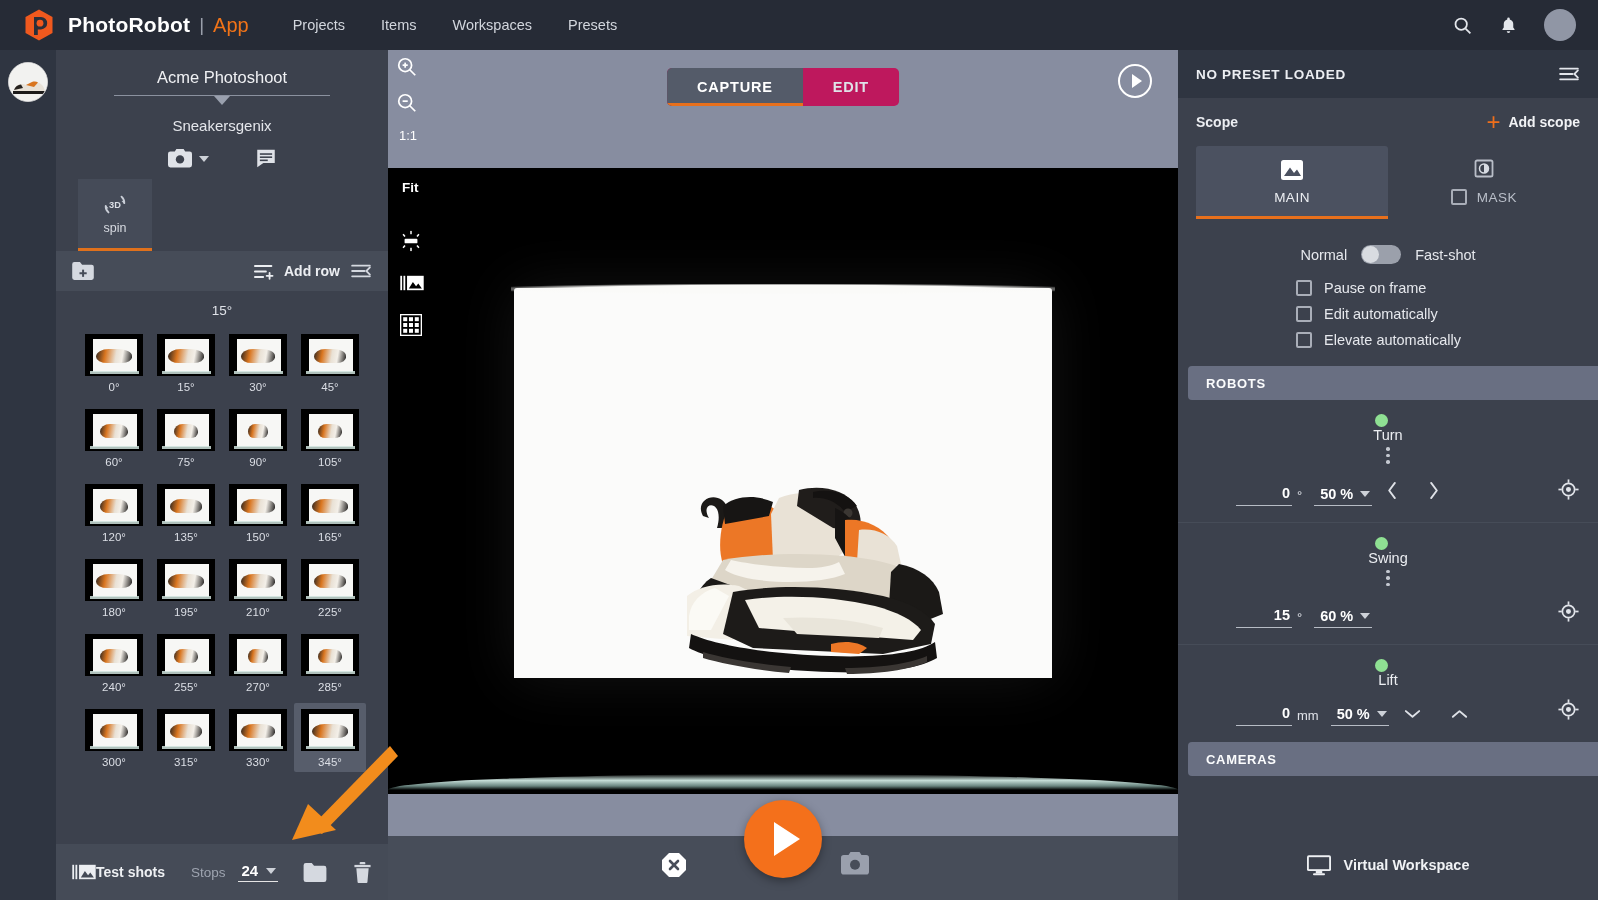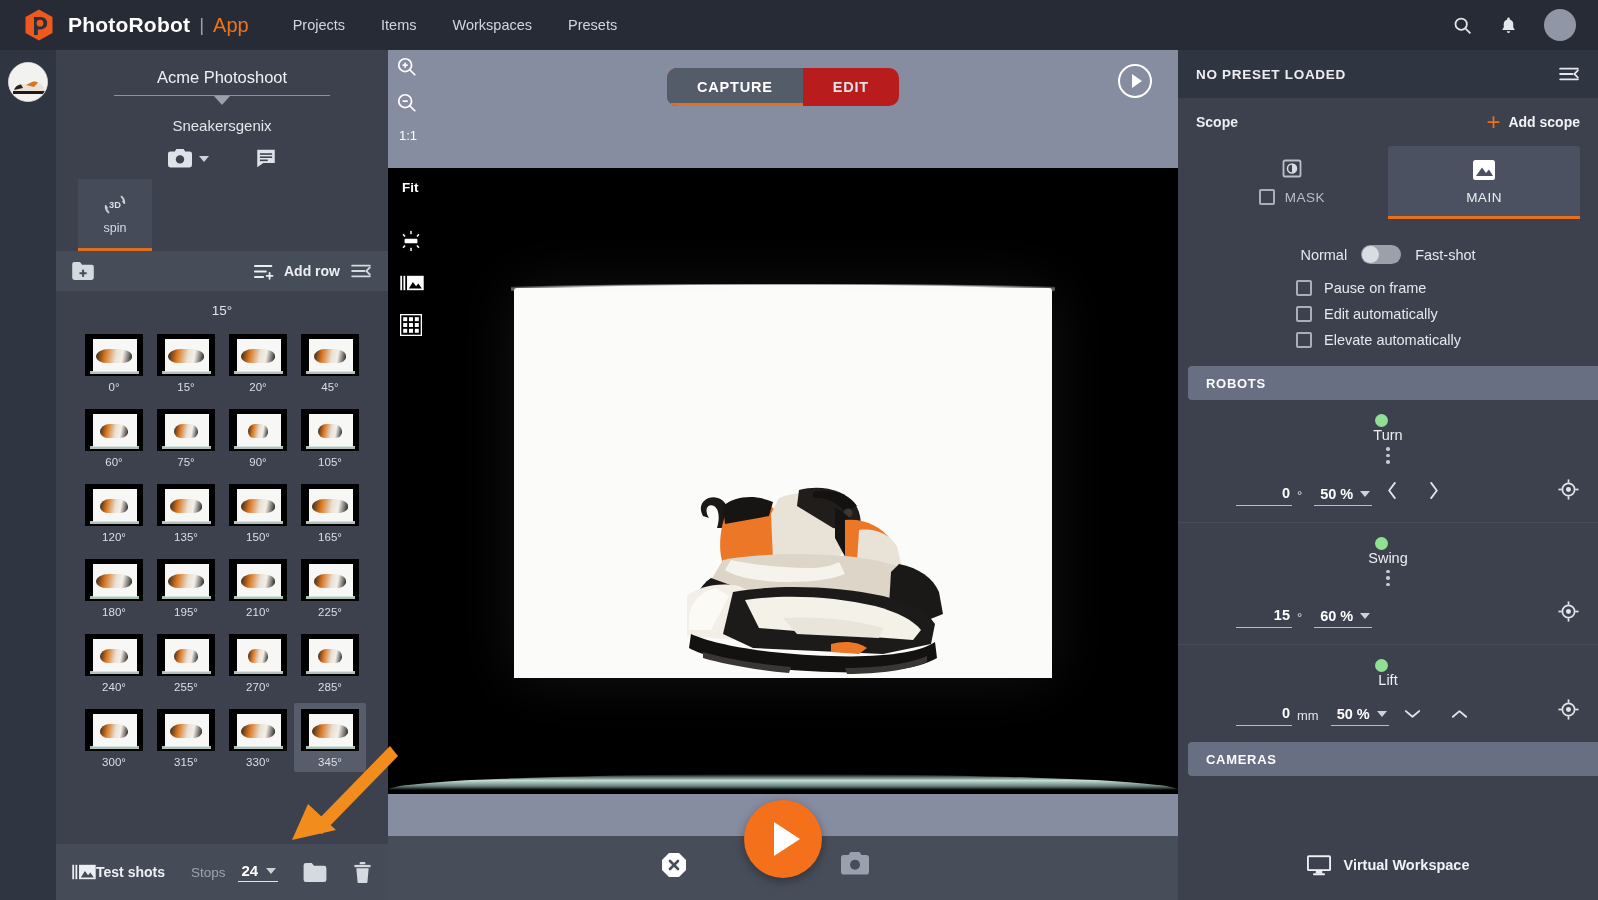--- a/index.html
+++ b/index.html
@@ -97,21 +97,21 @@
   .stops-val { font-size: 15px; font-weight: bold; color: #fff; }
 
   
   .center { flex: 1; display: flex; flex-direction: column; min-width: 0; background: #000; position: relative; }
   .viewtop { height: 118px; background: #878da0; flex: none; position: relative; }
   .zoomcol { position: absolute; left: 8px; top: 6px; display: flex; flex-direction: column; gap: 10px; align-items: center; }
   .zoomcol .zb { cursor: pointer; }
   .ratio { font-size: 13px; color: #fff; padding-left: 2px; }
   .tabs {
     position: absolute; left: 50%; top: 18px; transform: translateX(-50%);
-    display: flex; background: #b91c1c; border-radius: 10px; overflow: hidden;
+    display: flex; background: #be185d; border-radius: 5px; overflow: hidden;
   }
   .tab { padding: 11px 30px 11px; font-size: 14.5px; font-weight: bold; letter-spacing: .8px; color: #dfe2e8; cursor: pointer; }
   .tab.active { background: #545b69; color: #fff; box-shadow: inset 0 -3px 0 #e8701c; }
   .play-circle {
     position: absolute; right: 26px; top: 14px; width: 34px; height: 34px; border-radius: 50%;
     border: 2.5px solid #fff; display: flex; align-items: center; justify-content: center; cursor: pointer;
   }
   .play-tri { width:0;height:0;border-left:10px solid #fff;border-top:7px solid transparent;border-bottom:7px solid transparent; margin-left: 3px; }
 
   .stage { flex: 1; background: #000; position: relative; overflow: hidden; min-height: 0; }
@@ -362,21 +362,21 @@
                 <div class="t-glass"></div>
               </div>
               <div class="thumb-lbl">15°</div>
             </div>
             <div class="thumb-cell">
               <div class="thumb-img">
                 <div class="t-white"></div>
                 <div class="t-shoe" style="width: 58.2621%; left: 20.8689%;"></div>
                 <div class="t-glass"></div>
               </div>
-              <div class="thumb-lbl">20°</div>
+              <div class="thumb-lbl">30°</div>
             </div>
             <div class="thumb-cell">
               <div class="thumb-img">
                 <div class="t-white"></div>
                 <div class="t-shoe" style="width: 53.8283%; left: 23.0859%;"></div>
                 <div class="t-glass"></div>
               </div>
               <div class="thumb-lbl">45°</div>
             </div>
             <div class="thumb-cell">
@@ -724,37 +724,37 @@
         <span class="scope-lbl">Scope</span>
         <span class="spacer"></span>
         <span class="addscope">
           <span class="plus">+</span>
           <span>Add scope</span>
         </span>
       </div>
 
 
       <div class="mm-tabs">
+        <div class="mm-tab active">
+          <svg width="24" height="22" viewBox="0 0 24 22">
+            <rect x="1" y="1" width="22" height="20" rx="2.5" fill="#ffffff"></rect>
+            <path d="M4 17 L10 8.5 L14 14 L17 10.5 L21 17 Z" fill="#4b5160"></path>
+          </svg>
+          <span class="mm-lbl">MAIN</span>
+        </div>
         <div class="mm-tab">
           <svg width="24" height="22" viewBox="0 0 24 22">
             <rect x="3.5" y="2.5" width="17" height="16" rx="1.6" fill="none" stroke="#b9bec8" stroke-width="1.8"></rect>
             <path d="M12 6 a4.5 4.5 0 0 1 0 9 z" fill="#d7dbe2"></path>
             <circle cx="12" cy="10.5" r="4.5" fill="none" stroke="#d7dbe2" stroke-width="1.5"></circle>
           </svg>
           <span class="mm-mask-lbl">
             <span class="chk"></span>
             <span class="mm-lbl" style="color:#b9bec8">MASK</span>
           </span>
-        </div>
-        <div class="mm-tab active">
-          <svg width="24" height="22" viewBox="0 0 24 22">
-            <rect x="1" y="1" width="22" height="20" rx="2.5" fill="#ffffff"></rect>
-            <path d="M4 17 L10 8.5 L14 14 L17 10.5 L21 17 Z" fill="#4b5160"></path>
-          </svg>
-          <span class="mm-lbl">MAIN</span>
         </div>
       </div>
 
       <div class="toggle-row">
         <span class="tg-lbl">Normal</span>
         <span class="switch">
             <span class="knob"></span>
           </span>
         <span class="tg-lbl">Fast-shot</span>
       </div>

